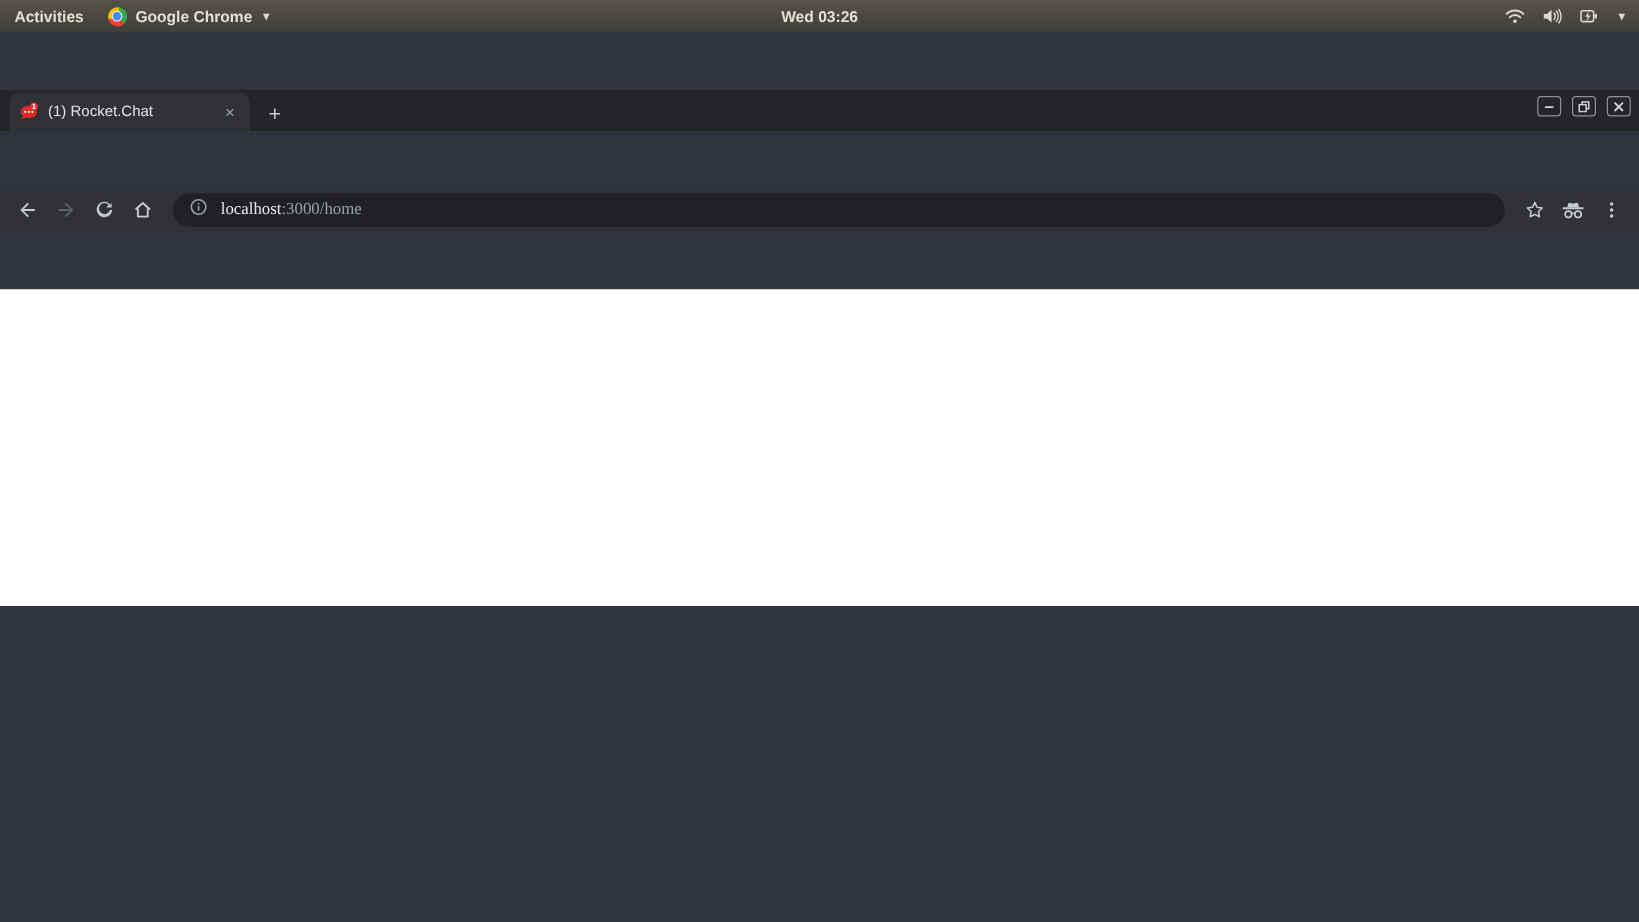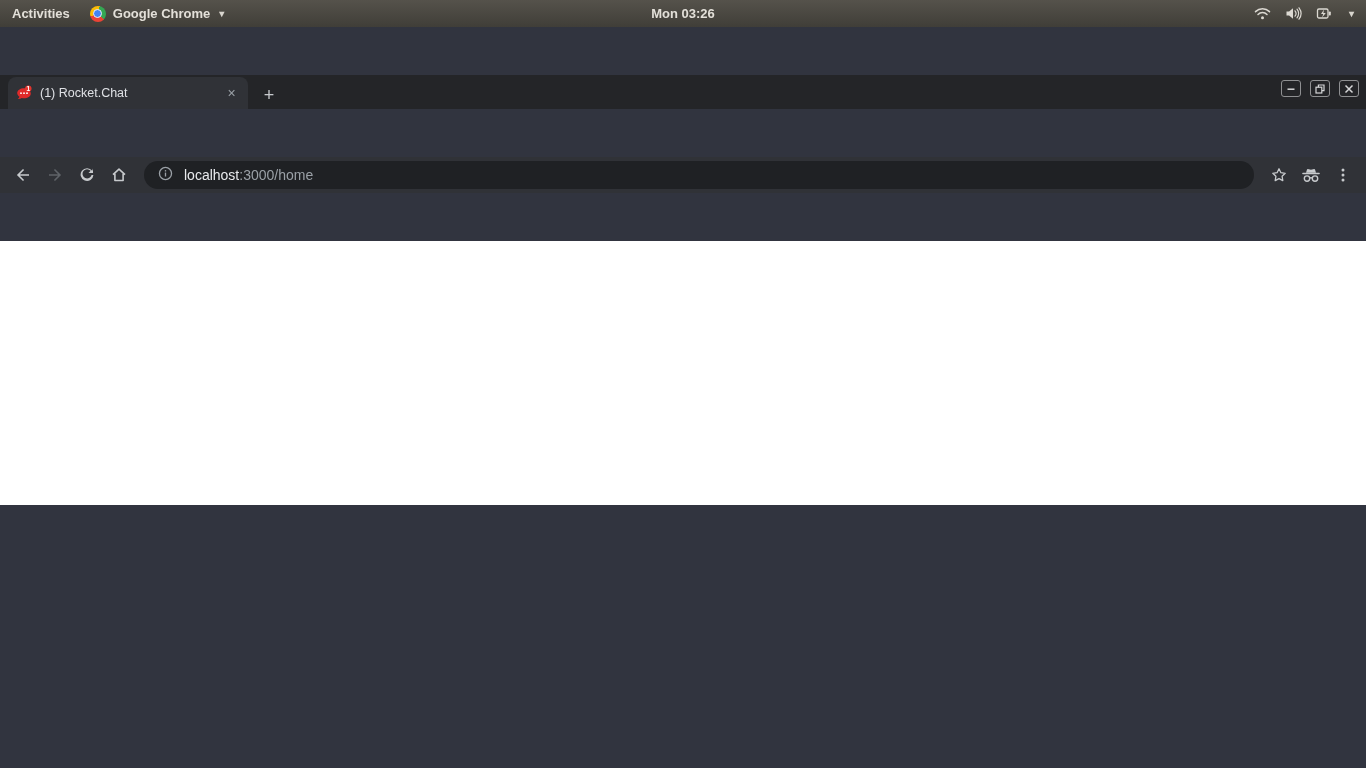--- a/index.html
+++ b/index.html
@@ -34,21 +34,21 @@
   .sb-center { position:absolute; left:50%; transform:translateX(-50%); }
   .sb-right { display:flex; align-items:center; gap:14px; }
   .sb-right svg { display:block; }
 
   
   .tab-strip {
     height:34px; flex:0 0 34px; background:#242528;
     display:flex; align-items:flex-end; padding-left:8px; position:relative;
   }
   .tab {
-    width:240px; height:28px; background:#303237;
+    width:200px; height:28px; background:#303237;
     border-radius:8px 8px 0 0;
     display:flex; align-items:center; gap:8px;
     padding:16px 8px; color:#dfe1e5; font-size:12.5px;
   }
   .tab-favicon { width:16px; height:16px; flex:0 0 16px; }
   .tab-title { flex:1; white-space:nowrap; overflow:hidden; }
   .tab-close {
     width:17px; height:17px; border-radius:50%; flex:0 0 17px;
     display:flex; align-items:center; justify-content:center;
     color:#9aa0a6; font-size:14px; line-height:1; cursor:default;
@@ -69,21 +69,21 @@
     height:36px; flex:0 0 36px; background:#303237;
     display:flex; align-items:center; padding:0 8px; gap:2px;
   }
   .nav-btn {
     width:30px; height:30px; border-radius:50%;
     display:flex; align-items:center; justify-content:center; flex:0 0 30px;
   }
   .url-pill {
     flex:1; height:28px; background:#1f2124; border-radius:14px;
     display:flex; align-items:center; gap:10px;
-    margin:0 8px; padding:0 13px; font-size:14px; color:#e8eaed;
+    margin:0 8px; padding:0 13px; font-size:14px; color:#e8eaed;font-family:Liberation Serif, serif;
   }
   .url-text { white-space:nowrap; }
   .url-rest { color:#9aa0a6; }
 
   
   .page { height:264px; flex:0 0 264px; background:#ffffff; }
   .page-title {
     margin:0; padding:14px 0 0 24px;
     font-size:22px; font-weight:400; color:#39404c; line-height:26px;
   }
@@ -110,21 +110,21 @@
       <span class="sb-item">Activities</span>
       <span class="sb-item app-menu">
         <span class="chrome-logo">
             <span class="chrome-center"></span>
           </span>
         <span>Google Chrome</span>
         <span class="sb-caret">▾</span>
       </span>
     </div>
     <div class="sb-center">
-      <span>Mon 03:26</span>
+      <span>Wed 03:26</span>
     </div>
     <div class="sb-right">
       <span>
         <svg width="17" height="13" viewBox="0 0 17 13">
             <path d="M1.5 4.6a10 10 0 0 1 14 0" fill="none" stroke="#dcd9d2" stroke-width="1.5" stroke-linecap="round"></path>
             <path d="M4 7.4a6.3 6.3 0 0 1 9 0" fill="none" stroke="#dcd9d2" stroke-width="1.5" stroke-linecap="round"></path>
             <circle cx="8.5" cy="10.7" r="1.5" fill="#dcd9d2"></circle>
           </svg>
       </span>
       <span>

